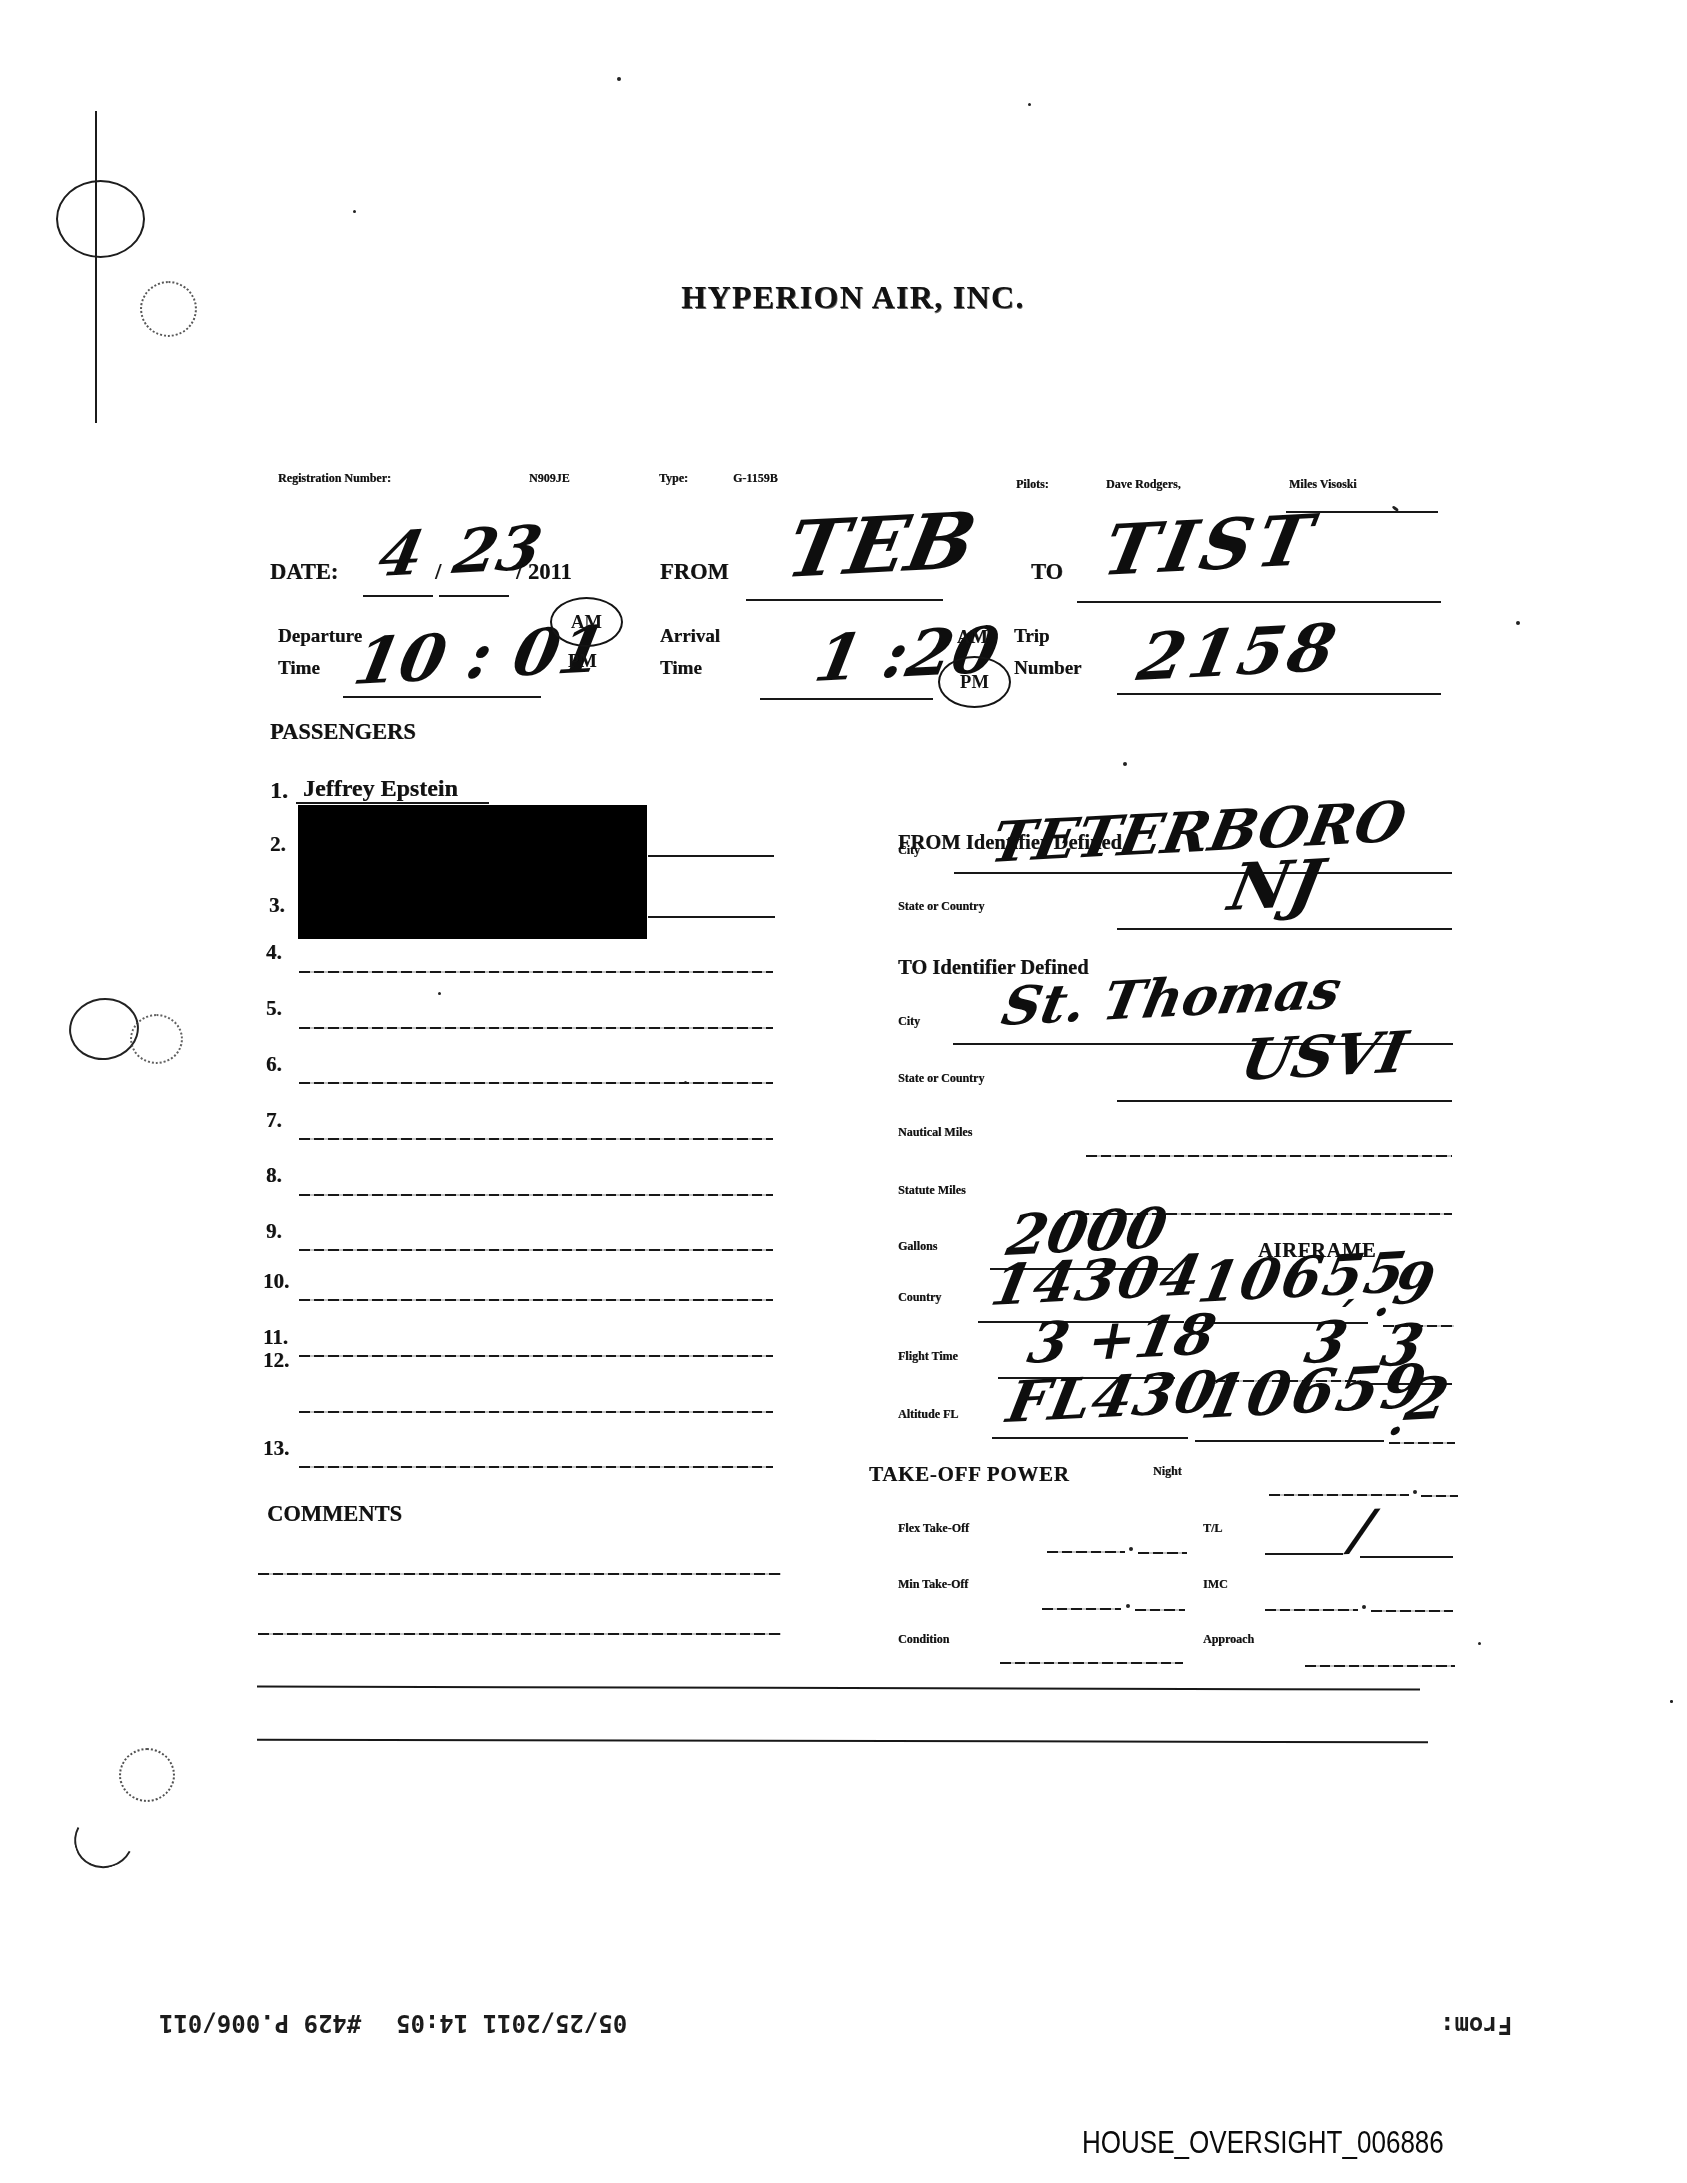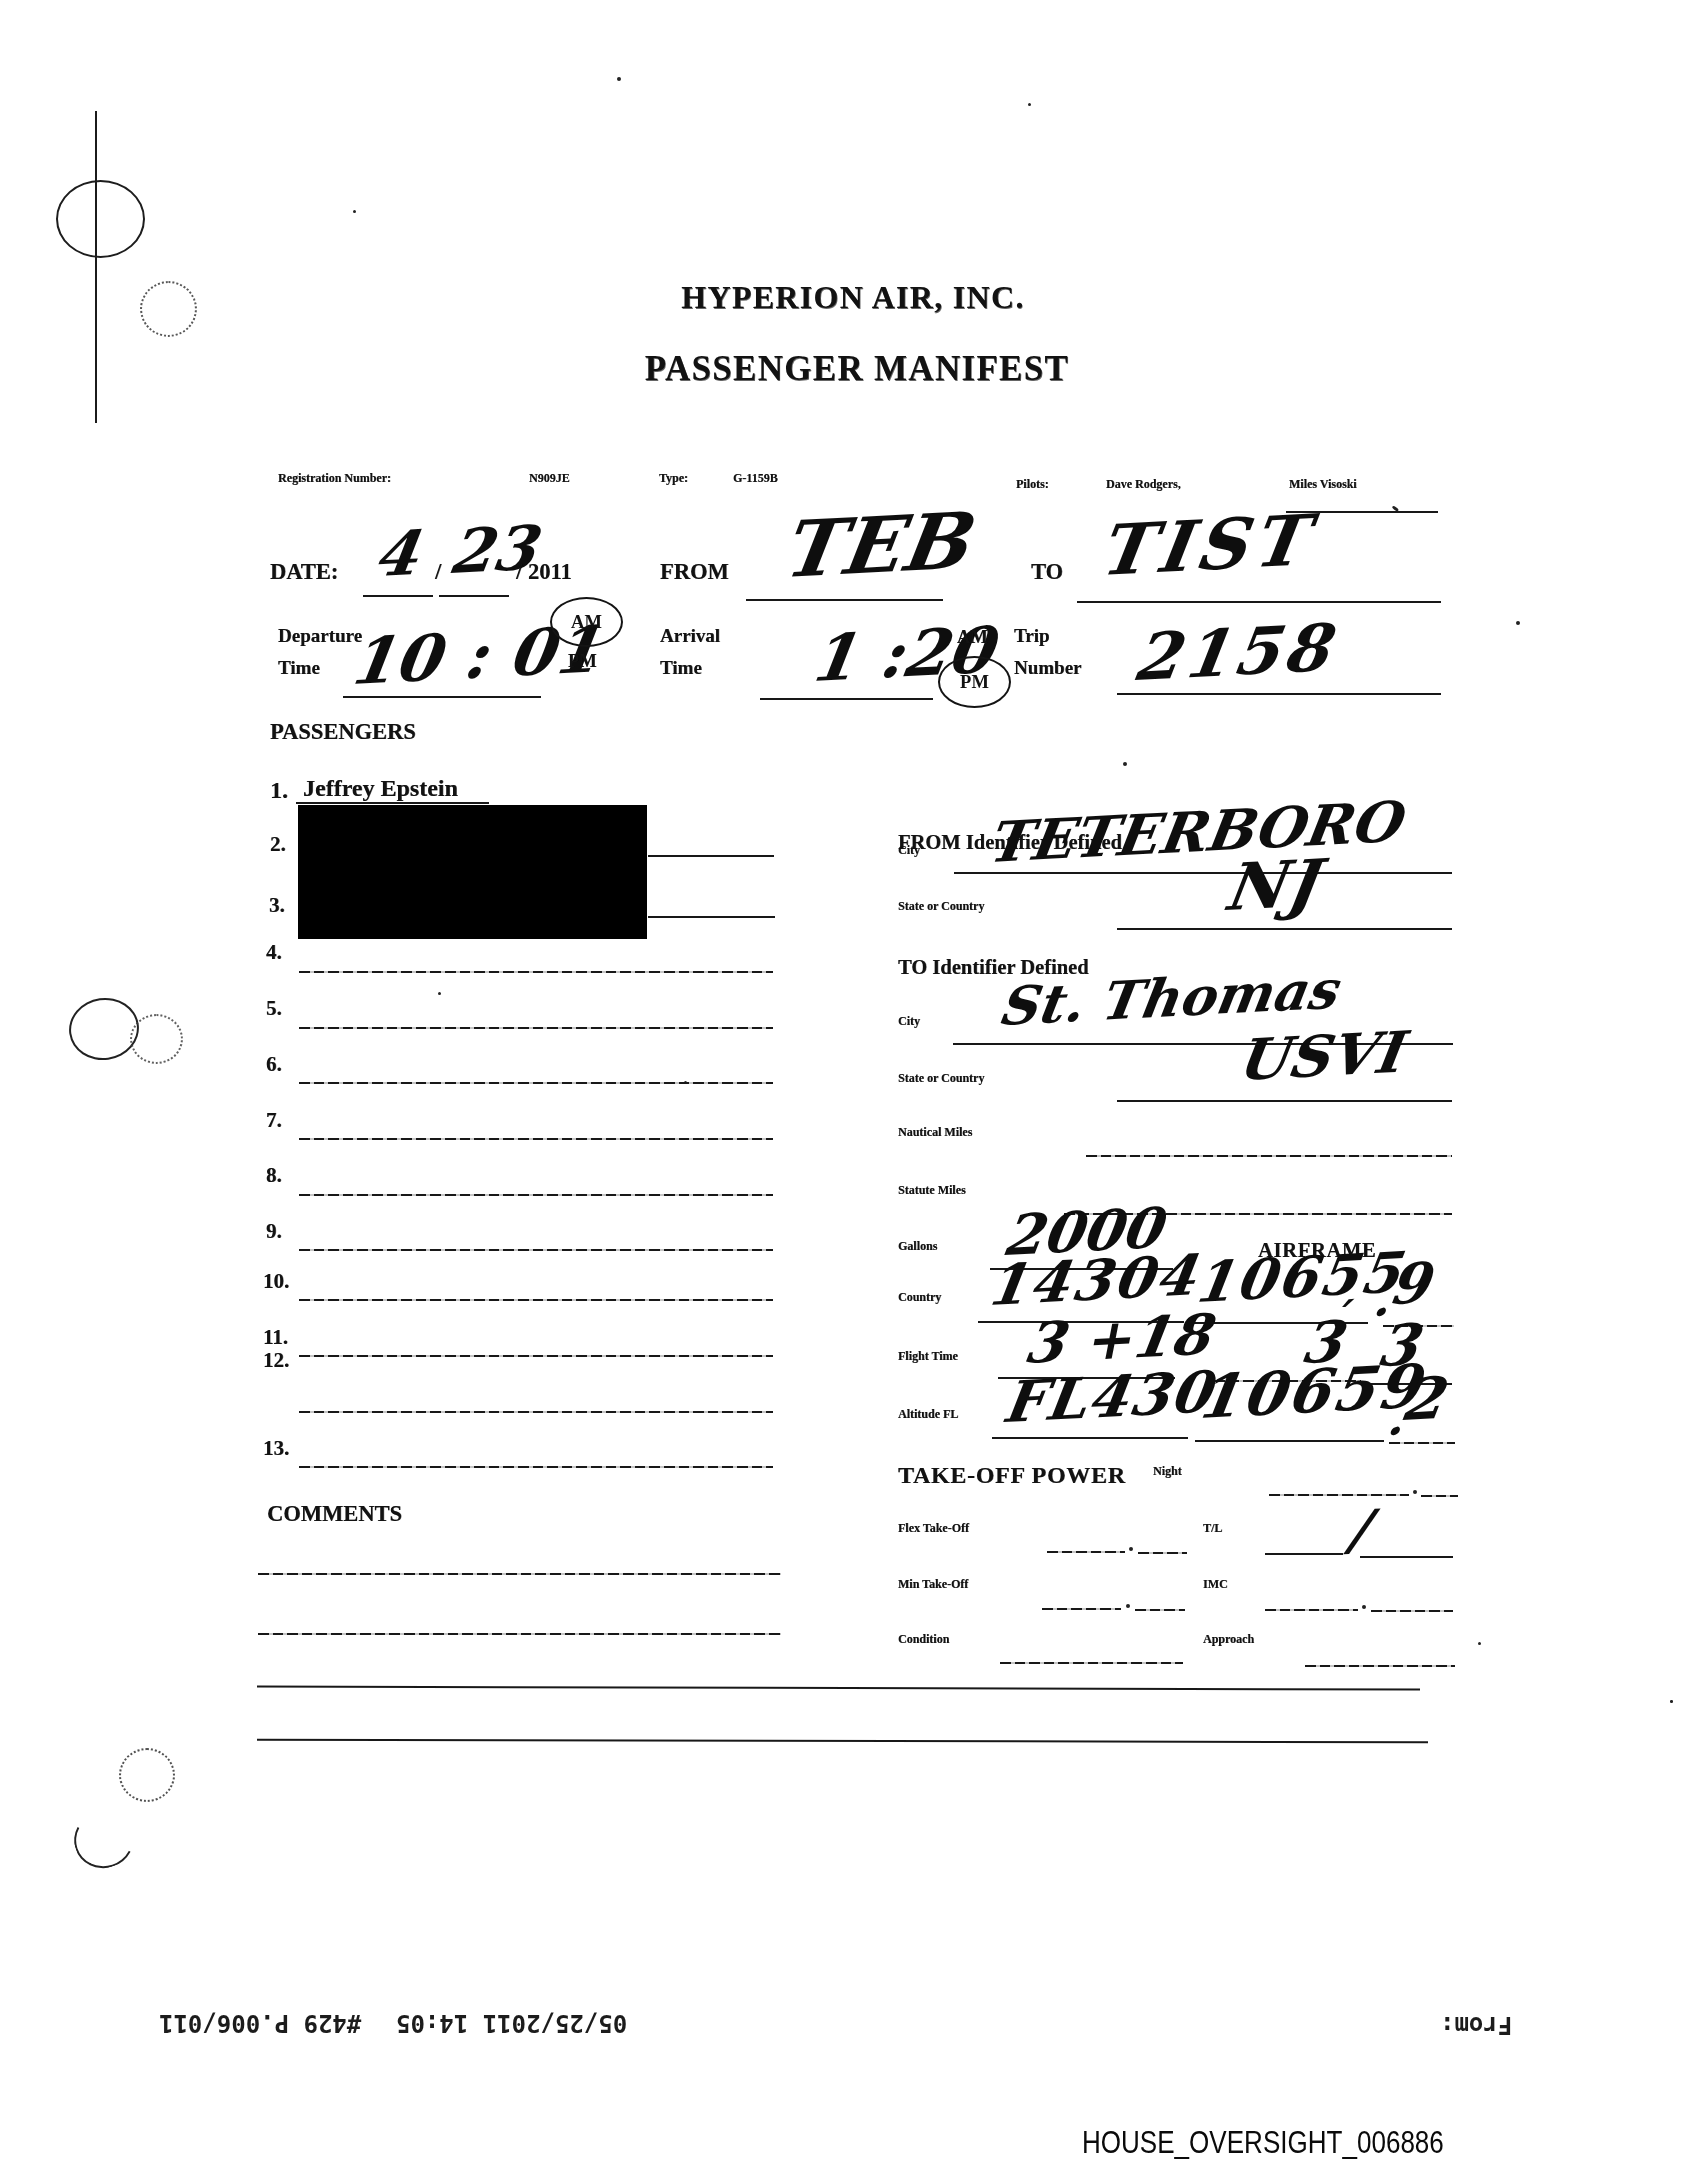--- a/index.html
+++ b/index.html
@@ -51,21 +51,20 @@
   <div class="speck" style="left:1028px;top:103px;width:3.3px;height:3.3px;"></div>
   <div class="speck" style="left:1516px;top:621px;width:4px;height:4px;"></div>
   <div class="speck" style="left:1392px;top:507px;width:6.6px;height:2.6px;transform:rotate(35deg);"></div>
   <div class="speck" style="left:1123px;top:762px;width:4px;height:4px;"></div>
   <div class="speck" style="left:438px;top:992px;width:3.3px;height:3.3px;"></div>
   <div class="speck" style="left:684px;top:1081px;width:3.3px;height:3.3px;"></div>
   <div class="speck" style="left:1478px;top:1642px;width:3.3px;height:3.3px;"></div>
   <div class="speck" style="left:1670px;top:1700px;width:2.6px;height:2.6px;"></div>
 
   <div class="title" style="left:853px;top:279px;font-size:32px;">HYPERION AIR, INC.</div>
-  <div class="title" style="left:857px;top:349px;font-size:35px;">PASSENGER MANIFEST</div>
 
   <span class="lbl" style="left:278px;top:472px;">Registration Number:</span>
   <span class="lbl" style="left:529px;top:472px;">N909JE</span>
   <span class="lbl" style="left:659px;top:472px;">Type:</span>
   <span class="lbl" style="left:733px;top:472px;">G-1159B</span>
   <span class="lbl" style="left:1016px;top:478px;">Pilots:</span>
   <span class="lbl" style="left:1106px;top:478px;">Dave Rodgers,</span>
   <span class="lbl" style="left:1289px;top:478px;">Miles Visoski</span>
   <div class="rule" style="left:1286px;top:511px;width:152px;"></div>
 
@@ -192,21 +191,21 @@
 
   <span class="lbl" style="left:898px;top:1408px;">Altitude FL</span>
   <span class="hw" style="left:1003px;top:1373px;font-size:57px;letter-spacing:1.3px;">FL430</span>
   <div class="rule" style="left:992px;top:1437px;width:196px;"></div>
   <span class="hw" style="left:1197px;top:1367px;font-size:60px;letter-spacing:2.6px;">10659</span>
   <span class="hw" style="left:1385px;top:1396px;font-size:46px;">.</span>
   <span class="hw" style="left:1401px;top:1371px;font-size:58px;">2</span>
   <div class="rule" style="left:1195px;top:1440px;width:189px;"></div>
   <div class="rule dash" style="left:1389px;top:1442px;width:66px;"></div>
 
-  <div class="lbl" style="left:898px;top:1463px;font-size:24px;letter-spacing:0.7px;">TAKE-OFF POWER</div>
+  <div class="lbl" style="left:869px;top:1463px;font-size:21px;letter-spacing:0.7px;">TAKE-OFF POWER</div>
   <span class="lbl" style="left:1153px;top:1465px;">Night</span>
   <div class="rule dash" style="left:1269px;top:1494px;width:140px;"></div>
   <div class="speck" style="left:1413px;top:1490px;width:4px;height:4px;"></div>
   <div class="rule dash" style="left:1421px;top:1495px;width:37px;"></div>
 
   <span class="lbl" style="left:898px;top:1522px;text-align:right;">Flex Take-Off</span>
   <div class="rule dash" style="left:1047px;top:1551px;width:78px;"></div>
   <div class="speck" style="left:1129px;top:1547px;width:4px;height:4px;"></div>
   <div class="rule dash" style="left:1138px;top:1552px;width:49px;"></div>
   <span class="lbl" style="left:1203px;top:1522px;">T/L</span>

